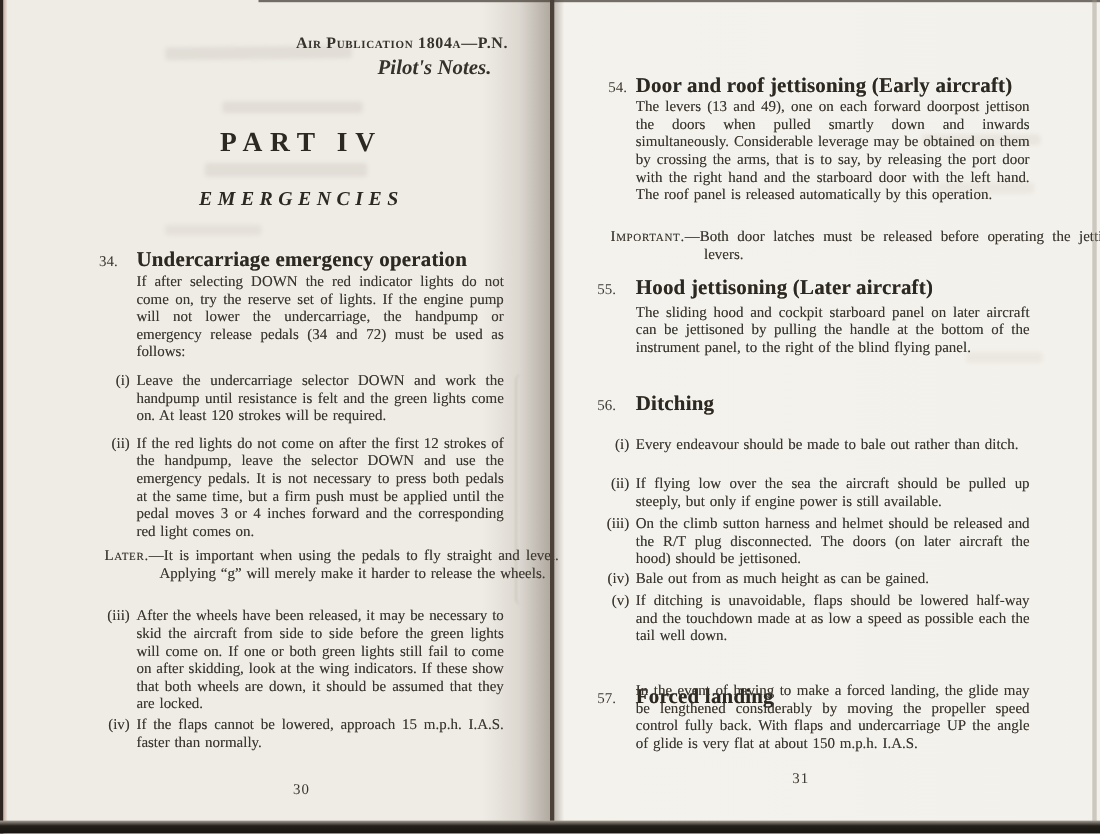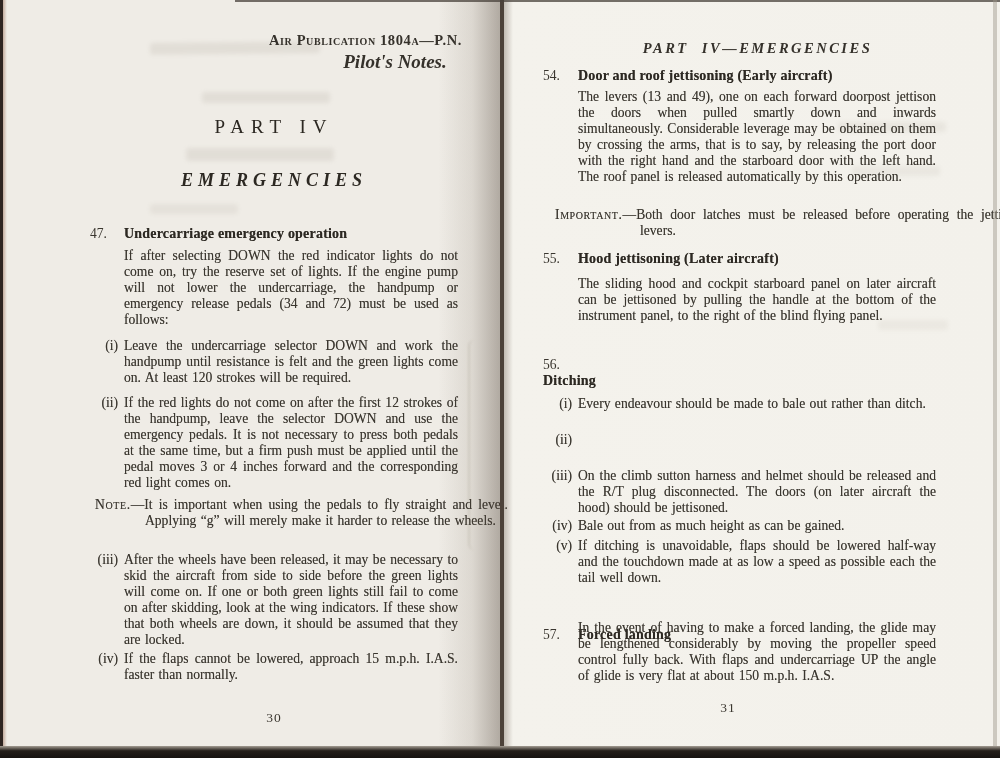--- a/index.html
+++ b/index.html
@@ -16,31 +16,31 @@
   p{margin:0;}
   .just{text-align:justify;}
   .body-text{
     font-size:13.6px;line-height:15.9px;
     color:#3a362f;
     word-spacing:1px;
     text-shadow:0 0 .4px rgba(58,54,47,.55);
   }
   .sec-head{display:flex;align-items:baseline;}
   .sec-num{width:26px;margin-right:8px;font-size:13.6px;color:#3a362f;}
-  .sec-title{font-weight:700;font-size:14px;color:#2c2822;letter-spacing:.2px;text-shadow:0 0 .4px rgba(44,40,34,.6);}
+  .sec-title{font-weight:700;font-size:19px;color:#2c2822;letter-spacing:.2px;text-shadow:0 0 .4px rgba(44,40,34,.6);}
   .item{display:flex;}
   .item .lbl{flex:0 0 28px;text-align:right;margin-right:6px;}
   .item-r .lbl{flex:0 0 34px;}
   .item .txt{flex:1;}
   .smallcaps{font-variant:small-caps;letter-spacing:.6px;}
   .hang-note{padding-left:50px;text-indent:-50px;}
   .hang-imp{padding-left:85px;text-indent:-85px;}
   .hdr1{font-variant:small-caps;font-weight:700;font-size:14.5px;letter-spacing:.6px;color:#35312b;text-align:right;}
   .hdr2{font-style:italic;font-weight:700;font-size:19px;text-align:center;color:#35312b;}
-  .part-title{font-weight:400;font-size:19px;letter-spacing:7px;text-align:center;color:#2c2822;}
+  .part-title{font-weight:700;font-size:25px;letter-spacing:7px;text-align:center;color:#2c2822;}
   .part-sub{font-style:italic;font-weight:700;font-size:18px;letter-spacing:5px;text-align:center;color:#2c2822;}
   .runhdr{font-style:italic;font-weight:700;font-size:14.5px;letter-spacing:2.5px;word-spacing:7px;text-align:center;color:#35312b;}
   .pageno{text-align:center;font-size:13.5px;letter-spacing:1px;color:#3a362f;}
   .see-label{font-style:italic;}
   
   .gutter-shade{left:438px;top:0;width:62px;height:748px;
     background:linear-gradient(to right,rgba(97,85,73,0) 0%,rgba(97,85,73,.12) 55%,rgba(80,69,58,.38) 100%);}
   .gutter-line{left:500px;top:0;width:4px;height:748px;background:#4c423a;filter:blur(.6px);}
   .gutter-glow{left:504px;top:0;width:9px;height:748px;
     background:linear-gradient(to right,rgba(110,98,86,.38),rgba(110,98,86,0));}
@@ -67,38 +67,38 @@
     <div class="abs ghost" style="left:150px;top:204px;width:88px;height:10px;opacity:.1;"></div>
     <div class="abs ghost-curve" style="left:468px;top:340px;width:10px;height:210px;"></div>
 
     <div class="abs hdr1" style="left:90px;top:32px;width:372px;">Air Publication 1804a—P.N.</div>
     <div class="abs hdr2" style="left:330px;top:51px;width:130px;">Pilot's Notes.</div>
 
     <div class="abs part-title" style="left:90px;top:116px;width:368px;">PART IV</div>
     <div class="abs part-sub" style="left:90px;top:170px;width:368px;">EMERGENCIES</div>
 
     <div class="abs sec-head" style="left:90px;top:226px;width:368px;">
-      <span class="sec-num">47.</span>
+      <span class="sec-num">34.</span>
       <span class="sec-title">Undercarriage emergency operation</span>
     </div>
 
     <p class="abs body-text just" style="left:124px;top:248px;width:334px;">If after selecting DOWN the red indicator lights do not come on, try the reserve set of lights.  If the engine pump will not lower the undercarriage, the handpump or emergency release pedals (34 and 72) must be used as follows:</p>
 
     <div class="abs item body-text" style="left:90px;top:338px;width:368px;">
       <span class="lbl">(i)</span>
       <p class="txt just">Leave the undercarriage selector DOWN and work the handpump until resistance is felt and the green lights come on.  At least 120 strokes will be required.</p>
     </div>
 
     <div class="abs item body-text" style="left:90px;top:395px;width:368px;">
       <span class="lbl">(ii)</span>
       <p class="txt just">If the red lights do not come on after the first 12 strokes of the handpump, leave the selector DOWN and use the emergency pedals.  It is not necessary to press both pedals at the same time, but a firm push must be applied until the pedal moves 3 or 4 inches forward and the corresponding red light comes on.</p>
     </div>
 
     <p class="abs body-text just hang-note" style="left:95px;top:497px;width:363px;">
-      <span class="smallcaps">Note.</span><span>—It is important when using the pedals to fly straight and level.  Applying “g” will merely make it harder to release the wheels.</span>
+      <span class="smallcaps">Later.</span><span>—It is important when using the pedals to fly straight and level.  Applying “g” will merely make it harder to release the wheels.</span>
     </p>
 
     <div class="abs item body-text" style="left:90px;top:552px;width:368px;">
       <span class="lbl">(iii)</span>
       <p class="txt just">After the wheels have been released, it may be necessary to skid the aircraft from side to side before the green lights will come on.  If one or both green lights still fail to come on after skidding, look at the wing indicators. If these show that both wheels are down, it should be assumed that they are locked.</p>
     </div>
 
     <div class="abs item body-text" style="left:90px;top:651px;width:368px;">
       <span class="lbl">(iv)</span>
       <p class="txt just">If the flaps cannot be lowered, approach 15 m.p.h. I.A.S. faster than normally.</p>
@@ -106,48 +106,48 @@
 
     <div class="abs pageno" style="left:90px;top:710px;width:368px;">30</div>
   </div>
 
   <div class="page">
 
     <div class="abs ghost" style="left:838px;top:122px;width:108px;height:10px;opacity:.1;"></div>
     <div class="abs ghost" style="left:852px;top:166px;width:88px;height:10px;opacity:.09;"></div>
     <div class="abs ghost" style="left:878px;top:320px;width:70px;height:10px;opacity:.08;"></div>
 
-    <div class="abs runhdr" style="left:560px;top:40px;width:395px;">PART IV—EMERGENCIES</div>
 
     <div class="abs sec-head" style="left:543px;top:68px;width:398px;">
-      <span class="sec-num" style="width:27px;">54.</span>
+      <span class="sec-num" style="width:27px;text-align:right;">54.</span>
       <span class="sec-title">Door and roof jettisoning (Early aircraft)</span>
     </div>
     <p class="abs body-text just" style="left:578px;top:89px;width:358px;">The levers (13 and 49), one on each forward doorpost jettison the doors when pulled smartly down and inwards simultaneously.  Considerable leverage may be obtained on them by crossing the arms, that is to say, by releasing the port door with the right hand and the starboard door with the left hand.  The roof panel is released automatically by this operation.</p>
     <p class="abs body-text just hang-imp" style="left:555px;top:207px;width:381px;">
       <span class="smallcaps">Important.</span><span>—Both door latches must be released before operating the jettison levers.</span>
     </p>
 
     <div class="abs sec-head" style="left:543px;top:251px;width:398px;">
       <span class="sec-num" style="width:27px;">55.</span>
       <span class="sec-title">Hood jettisoning (Later aircraft)</span>
     </div>
     <p class="abs body-text just" style="left:578px;top:276px;width:358px;">The sliding hood and cockpit starboard panel on later aircraft can be jettisoned by pulling the handle at the bottom of the instrument panel, to the right of the blind flying panel.</p>
 
-    <div class="abs sec-head" style="left:543px;top:357px;width:398px;flex-direction:column;">
+    <div class="abs sec-head" style="left:543px;top:357px;width:398px;">
       <span class="sec-num" style="width:27px;">56.</span>
       <span class="sec-title">Ditching</span>
     </div>
 
     <div class="abs item item-r body-text" style="left:538px;top:396px;width:398px;">
       <span class="lbl">(i)</span>
       <p class="txt just">Every endeavour should be made to bale out rather than ditch.</p>
     </div>
     <div class="abs item item-r body-text" style="left:538px;top:432px;width:398px;">
       <span class="lbl">(ii)</span>
+      <p class="txt just">If flying low over the sea the aircraft should be pulled up steeply, but only if engine power is still available.</p>
     </div>
     <div class="abs item item-r body-text" style="left:538px;top:468px;width:398px;">
       <span class="lbl">(iii)</span>
       <p class="txt just">On the climb sutton harness and helmet should be released and the R/T plug disconnected.  The doors (on later aircraft the hood) should be jettisoned.</p>
     </div>
     <div class="abs item item-r body-text" style="left:538px;top:518px;width:398px;">
       <span class="lbl">(iv)</span>
       <p class="txt just">Bale out from as much height as can be gained.</p>
     </div>
     <div class="abs item item-r body-text" style="left:538px;top:538px;width:398px;">

